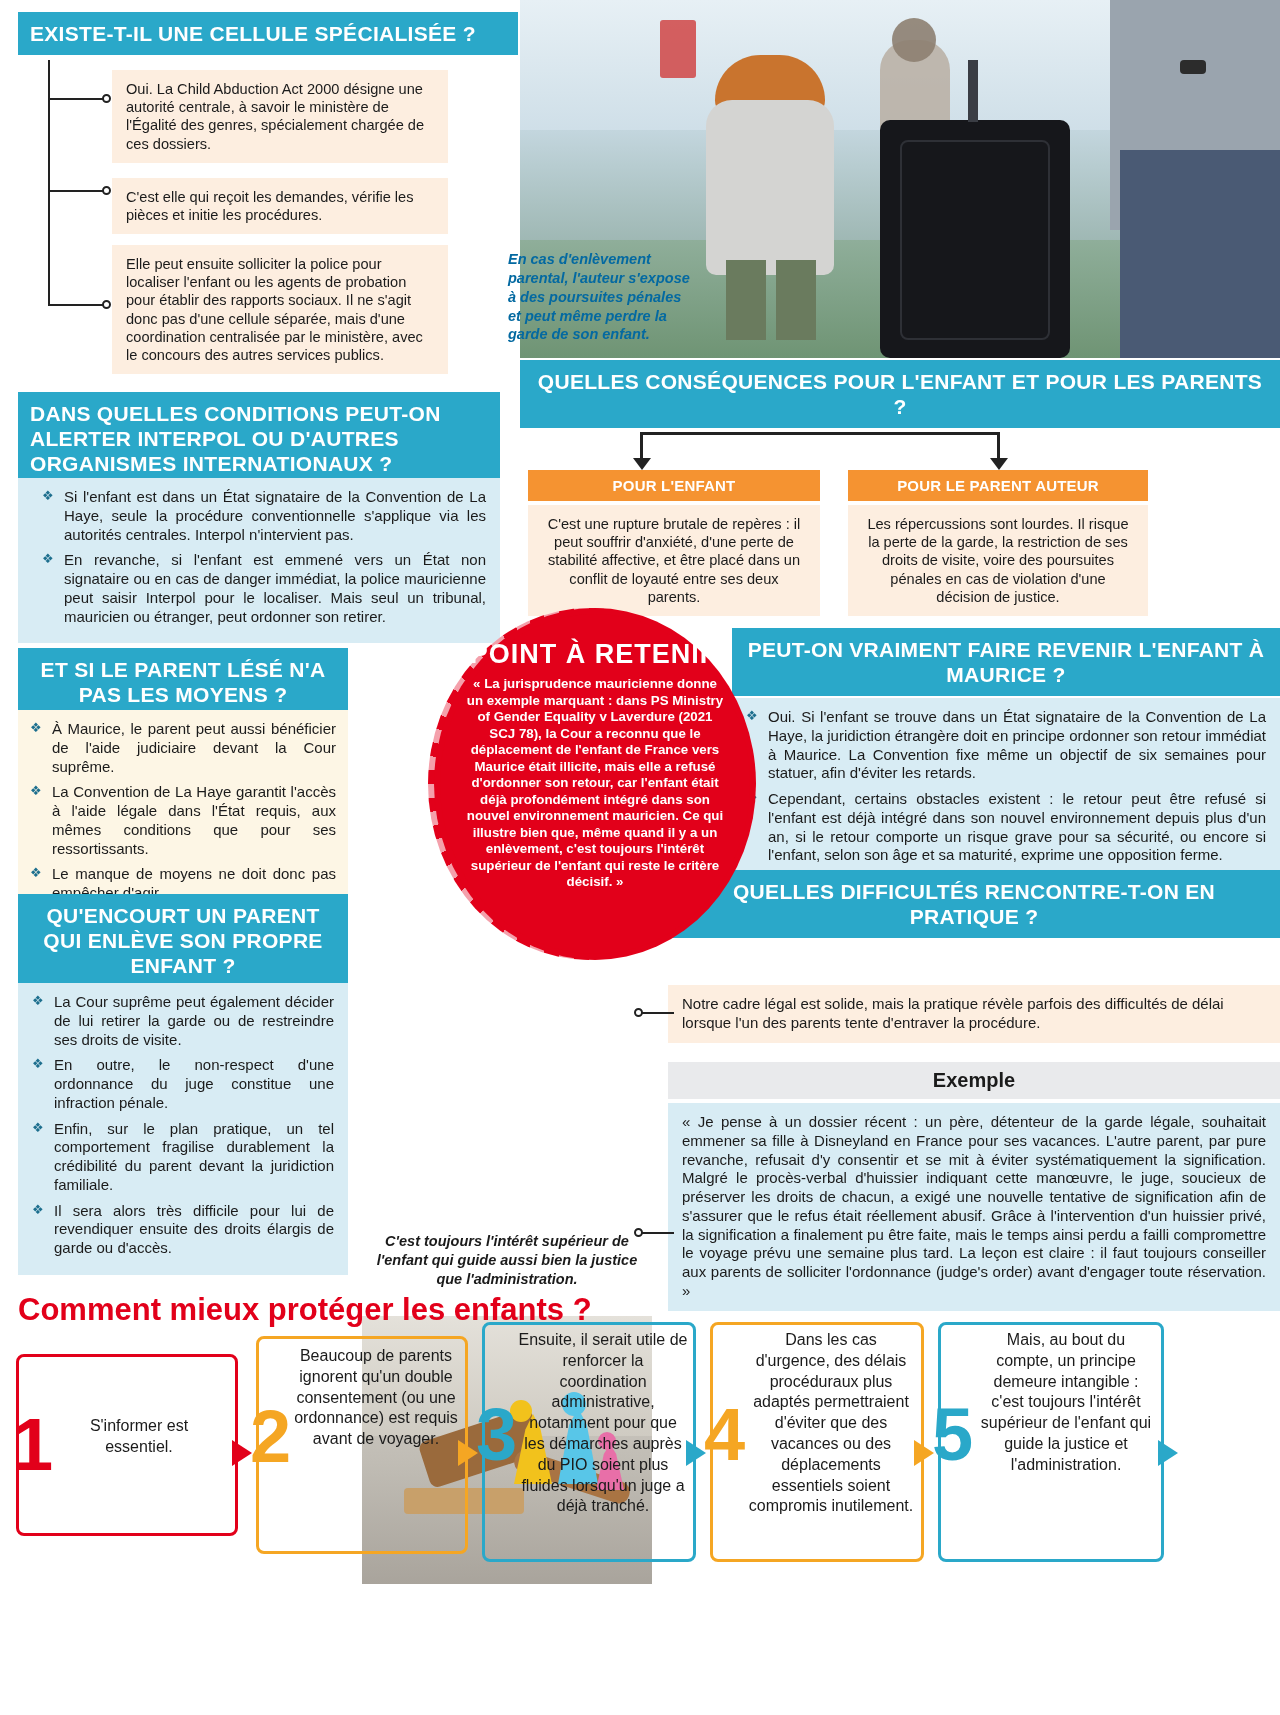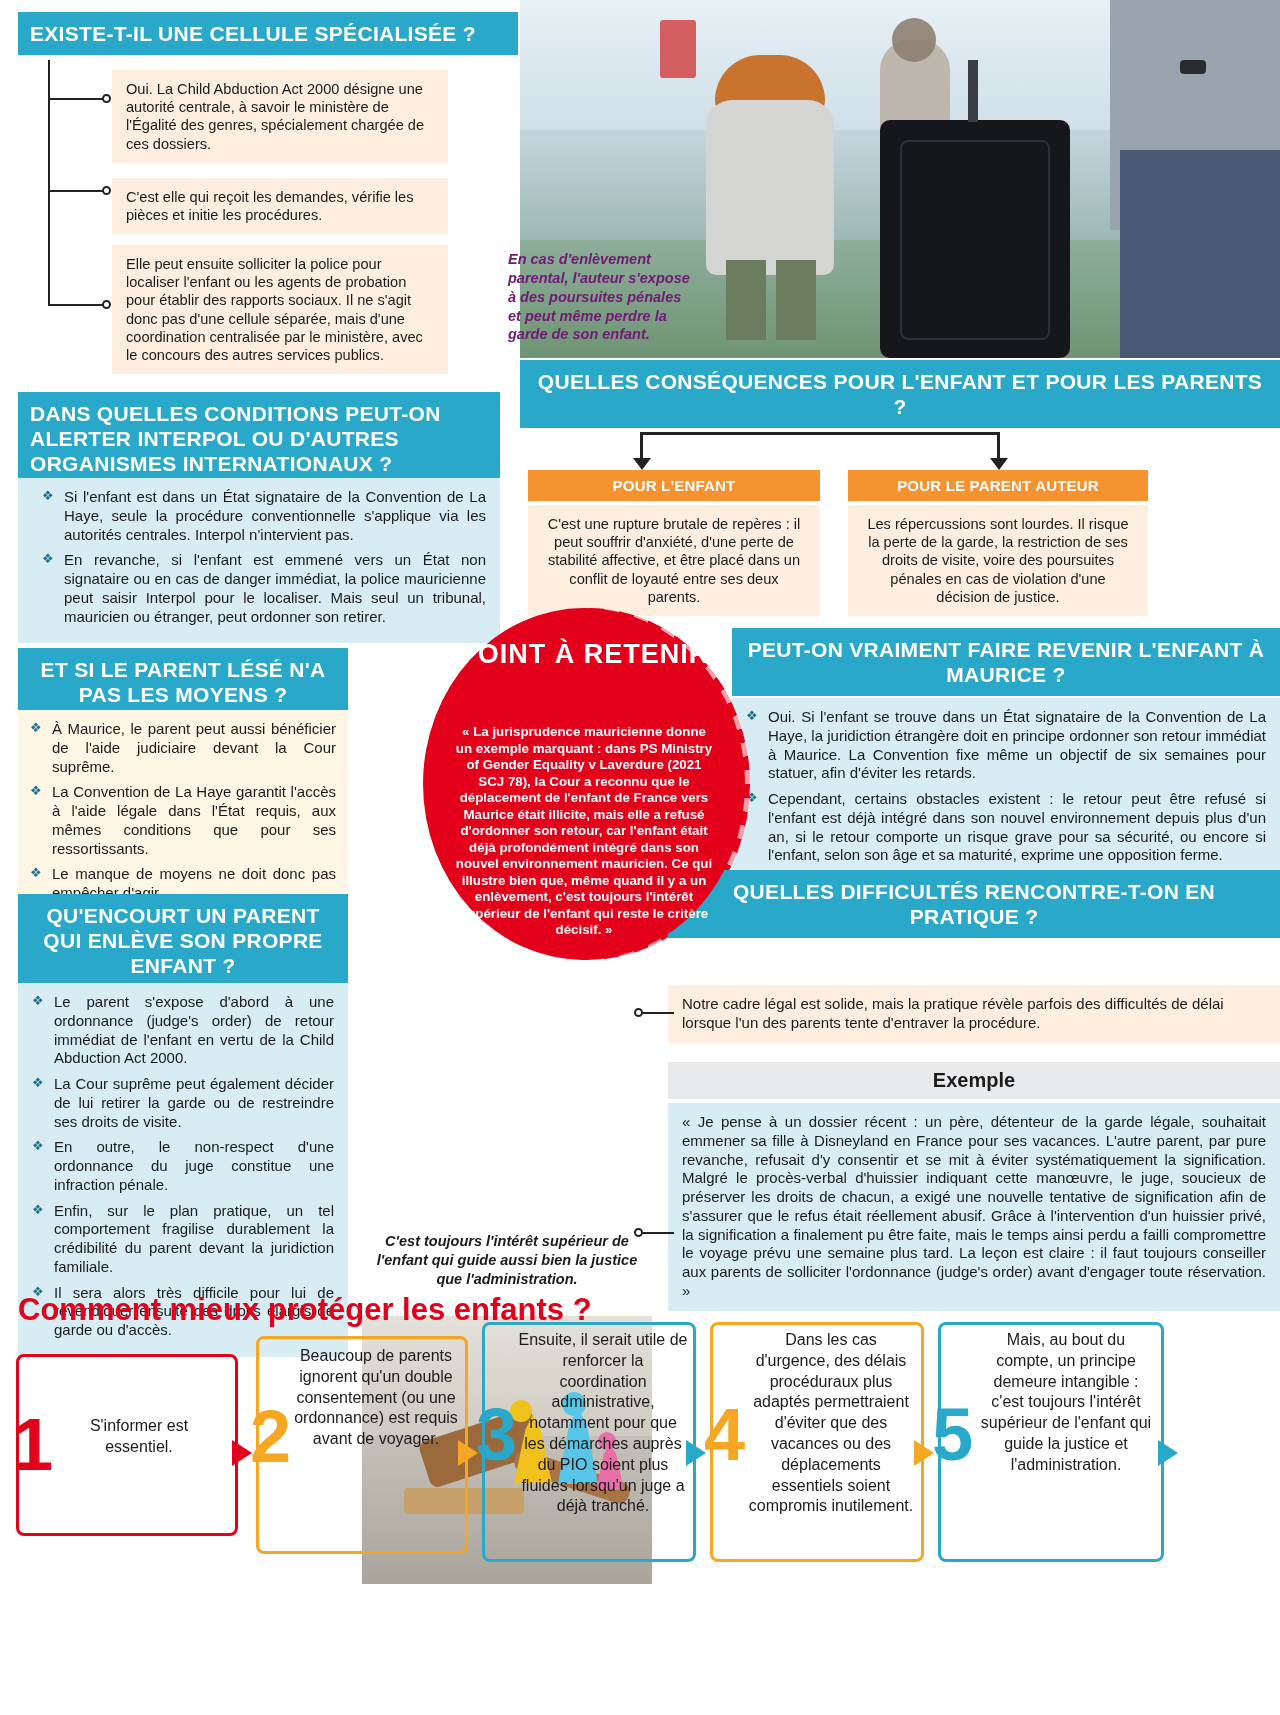--- a/index.html
+++ b/index.html
@@ -116,21 +116,21 @@
   <div class="abs" style="left:186px;top:100px;width:128px;height:175px;background:#d4d4d2;border-radius:26px 26px 10px 10px;"></div>
   <div class="abs" style="left:206px;top:260px;width:40px;height:80px;background:#6a7b5e;"></div>
   <div class="abs" style="left:256px;top:260px;width:40px;height:80px;background:#6a7b5e;"></div>
 
   <div class="abs" style="left:360px;top:120px;width:190px;height:238px;background:#16171b;border-radius:10px;"></div>
   <div class="abs" style="left:380px;top:140px;width:150px;height:200px;border:2px solid #2e3036;border-radius:8px;"></div>
   <div class="abs" style="left:448px;top:60px;width:10px;height:62px;background:#3a3d44;"></div>
 
   <div class="abs caption" style="left:-10px; top:246px; width:0;"></div>
 </div>
-<div class="abs caption" style="left:508px; top:250px; width:185px; color:#701a75; background:rgba(255,255,255,0.0);">En cas d'enlèvement parental, l'auteur s'expose à des poursuites pénales et peut même perdre la garde de son enfant.</div>
+<div class="abs caption" style="left:508px; top:250px; width:185px; color:#0369a1; background:rgba(255,255,255,0.0);">En cas d'enlèvement parental, l'auteur s'expose à des poursuites pénales et peut même perdre la garde de son enfant.</div>
 
 <div class="abs hdr center" style="left:520px; top:360px; width:760px; font-size:21px;">QUELLES CONSÉQUENCES POUR L'ENFANT ET POUR LES PARENTS ?</div>
 
 <div class="abs connector" style="left:640px; top:432px; width:360px; height:3px;"></div>
 <div class="abs connector" style="left:640px; top:432px; width:3px; height:28px;"></div>
 <div class="abs connector" style="left:997px; top:432px; width:3px; height:28px;"></div>
 <div class="abs" style="left:633px; top:458px; width:0;height:0;border-left:9px solid transparent;border-right:9px solid transparent;border-top:12px solid #222;"></div>
 <div class="abs" style="left:990px; top:458px; width:0;height:0;border-left:9px solid transparent;border-right:9px solid transparent;border-top:12px solid #222;"></div>
 
 <div class="abs orange-hdr" style="left:528px; top:470px; width:292px;">POUR L'ENFANT</div>
@@ -159,30 +159,29 @@
 <div class="abs hdr center" style="left:732px; top:628px; width:548px; font-size:21px;">PEUT-ON VRAIMENT FAIRE REVENIR L'ENFANT À MAURICE ?</div>
 <div class="abs blue-light bodybox" style="left:732px; top:698px; width:548px; font-size:15px;">
   <ul class="diamond">
     <li>Oui. Si l'enfant se trouve dans un État signataire de la Convention de La Haye, la juridiction étrangère doit en principe ordonner son retour immédiat à Maurice. La Convention fixe même un objectif de six semaines pour statuer, afin d'éviter les retards.</li>
     <li>Cependant, certains obstacles existent : le retour peut être refusé si l'enfant est déjà intégré dans son nouvel environnement depuis plus d'un an, si le retour comporte un risque grave pour sa sécurité, ou encore si l'enfant, selon son âge et sa maturité, exprime une opposition ferme.</li>
   </ul>
 </div>
 
 <div class="abs" style="left:428px; top:608px; width:322px; height:352px;">
   <div class="seal-deco" style="left:0; top:0;"></div>
-  <div class="seal" style="position:absolute; left:1px; top:6px; z-index:1;gap:48px;">
+  <div class="seal" style="position:absolute; left:12px; top:6px; z-index:1;">
     <div class="seal-title">POINT À RETENIR</div>
     <div class="seal-text">« La jurisprudence mauricienne donne un exemple marquant : dans PS Ministry of Gender Equality v Laverdure (2021 SCJ 78), la Cour a reconnu que le déplacement de l'enfant de France vers Maurice était illicite, mais elle a refusé d'ordonner son retour, car l'enfant était déjà profondément intégré dans son nouvel environnement mauricien. Ce qui illustre bien que, même quand il y a un enlèvement, c'est toujours l'intérêt supérieur de l'enfant qui reste le critère décisif. »</div>
   </div>
 </div>
 
 <div class="abs hdr center" style="left:18px; top:894px; width:330px; font-size:21px;">QU'ENCOURT UN PARENT QUI ENLÈVE SON PROPRE ENFANT ?</div>
 <div class="abs blue-light bodybox" style="left:18px; top:983px; width:330px; font-size:15px;">
   <ul class="diamond">
-    <li>Le parent s'expose d'abord à une ordonnance (judge's order) de retour immédiat de l'enfant en vertu de la Child Abduction Act 2000.</li>
     <li>La Cour suprême peut également décider de lui retirer la garde ou de restreindre ses droits de visite.</li>
     <li>En outre, le non-respect d'une ordonnance du juge constitue une infraction pénale.</li>
     <li>Enfin, sur le plan pratique, un tel comportement fragilise durablement la crédibilité du parent devant la juridiction familiale.</li>
     <li>Il sera alors très difficile pour lui de revendiquer ensuite des droits élargis de garde ou d'accès.</li>
   </ul>
 </div>
 
 <div class="abs photo" style="left:362px; top:958px; width:290px; height:268px;
             background:linear-gradient(180deg,#d8d4cd 0%,#c0bcb4 55%,#a9a49c 100%);">
   <div class="abs" style="left:0;top:0;width:290px;height:120px;background:linear-gradient(180deg,#e4e1da,#cfcbc2);"></div>

